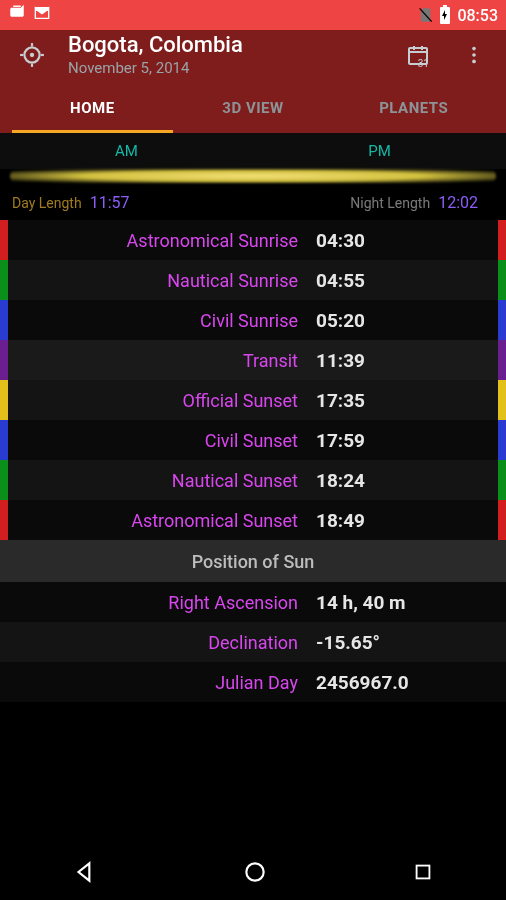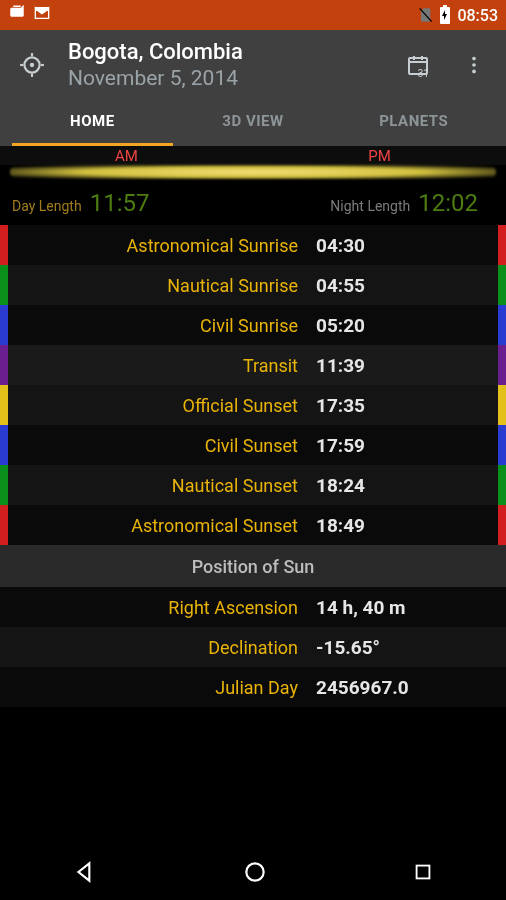--- a/index.html
+++ b/index.html
@@ -8,50 +8,50 @@
     height: 900px;
     background: #000;
     font-family: Roboto, "Helvetica Neue", Arial, sans-serif;
     color: #fff;
     overflow: hidden;
     position: relative;
   }
   
   .status-bar {
     height: 30px;
-    background: #c2410c;
+    background: #ef4444;
     display: flex;
     justify-content: space-between;
     align-items: center;
     padding: 12px 8px;
     font-size: 16px;
     font-weight: 500;
   }
   .status-left, .status-right { display: flex; align-items: center; gap: 6px; }
   .status-right svg { display: block; }
   
   .app-bar {
-    background: #404040;
-    padding: 10px 12px 0 12px;
+    background: #7f1d1d;
+    padding: 3px 12px 0 12px;
   }
   .app-bar-top {
     display: flex;
     align-items: center;
     gap: 16px;
     padding-bottom: 8px;
   }
   .location-block { flex: 1; min-width: 0; }
   .location-title {
     font-size: 22px;
     font-weight: 500;
     color: #fff;
     line-height: 1.1;
   }
   .location-date {
-    font-size: 21px;
+    font-size: 15px;
     color: #9aa3a7;
     margin-top: 2px;
   }
   .icon-btn { width: 40px; height: 40px; display: flex; align-items: center; justify-content: center; color: #c7ced1; position: relative; }
   .cal-num {
     position: absolute;
     font-size: 10px;
     color: #c7ced1;
     bottom: 6px; right: 9px;
   }
@@ -75,65 +75,65 @@
     border-bottom: 3px solid #f5a623;
   }
   
   .content {
     background: #000;
     height: 734px;
     overflow: hidden;
   }
   .ampm {
     display: flex;
-    height: 19px;
+    height: 36px;
     align-items: center;
     background: #0d0d0d;
-    color: #ef4444;
+    color: #14b8a6;
     font-size: 15px;
   }
   .ampm > div { flex: 1; text-align: center; }
   .glow-bar {
     height: 14px;
     margin: 0 10px 4px 10px;
     background: radial-gradient(ellipse at center, #f3e07a 0%, #d2c13f 50%, rgba(0,0,0,0) 90%);
     border-radius: 7px;
     filter: blur(1px);
   }
   .length-row {
     display: flex;
     font-size: 15px;
     padding: 6px 28px 8px 12px;
     background: #000;
   }
   .length-row .half { flex: 1; display: flex; align-items: baseline; gap: 8px; }
   .length-row .half.right { justify-content: flex-end; }
   .length-label { color: #a07c1e; font-size: 14px; }
   .length-label.night { color: #7b7b7b; }
-  .length-val { color: #4d7c0f; font-size: 24px; }
+  .length-val { color: #8b5cf6; font-size: 16px; }
   
   .row {
     display: flex;
     align-items: center;
     height: 40px;
     position: relative;
     background: #0a0a0a;
   }
   .row.odd { background: #141414; }
   .row .stripe-l, .row .stripe-r {
     position: absolute;
     top: 0; bottom: 0;
     width: 8px;
   }
   .row .stripe-l { left: 0; }
   .row .stripe-r { right: 0; }
   .row .lbl {
     flex: 1;
     text-align: right;
-    color: #eab308;
+    color: #d946ef;
     font-size: 18px;
     padding-right: 10px;
   }
   .row .val {
     width: 190px;
     color: #e6e6e6;
     font-size: 19px;
     font-weight: 700;
     text-align: left;
     margin-left: 8px;

